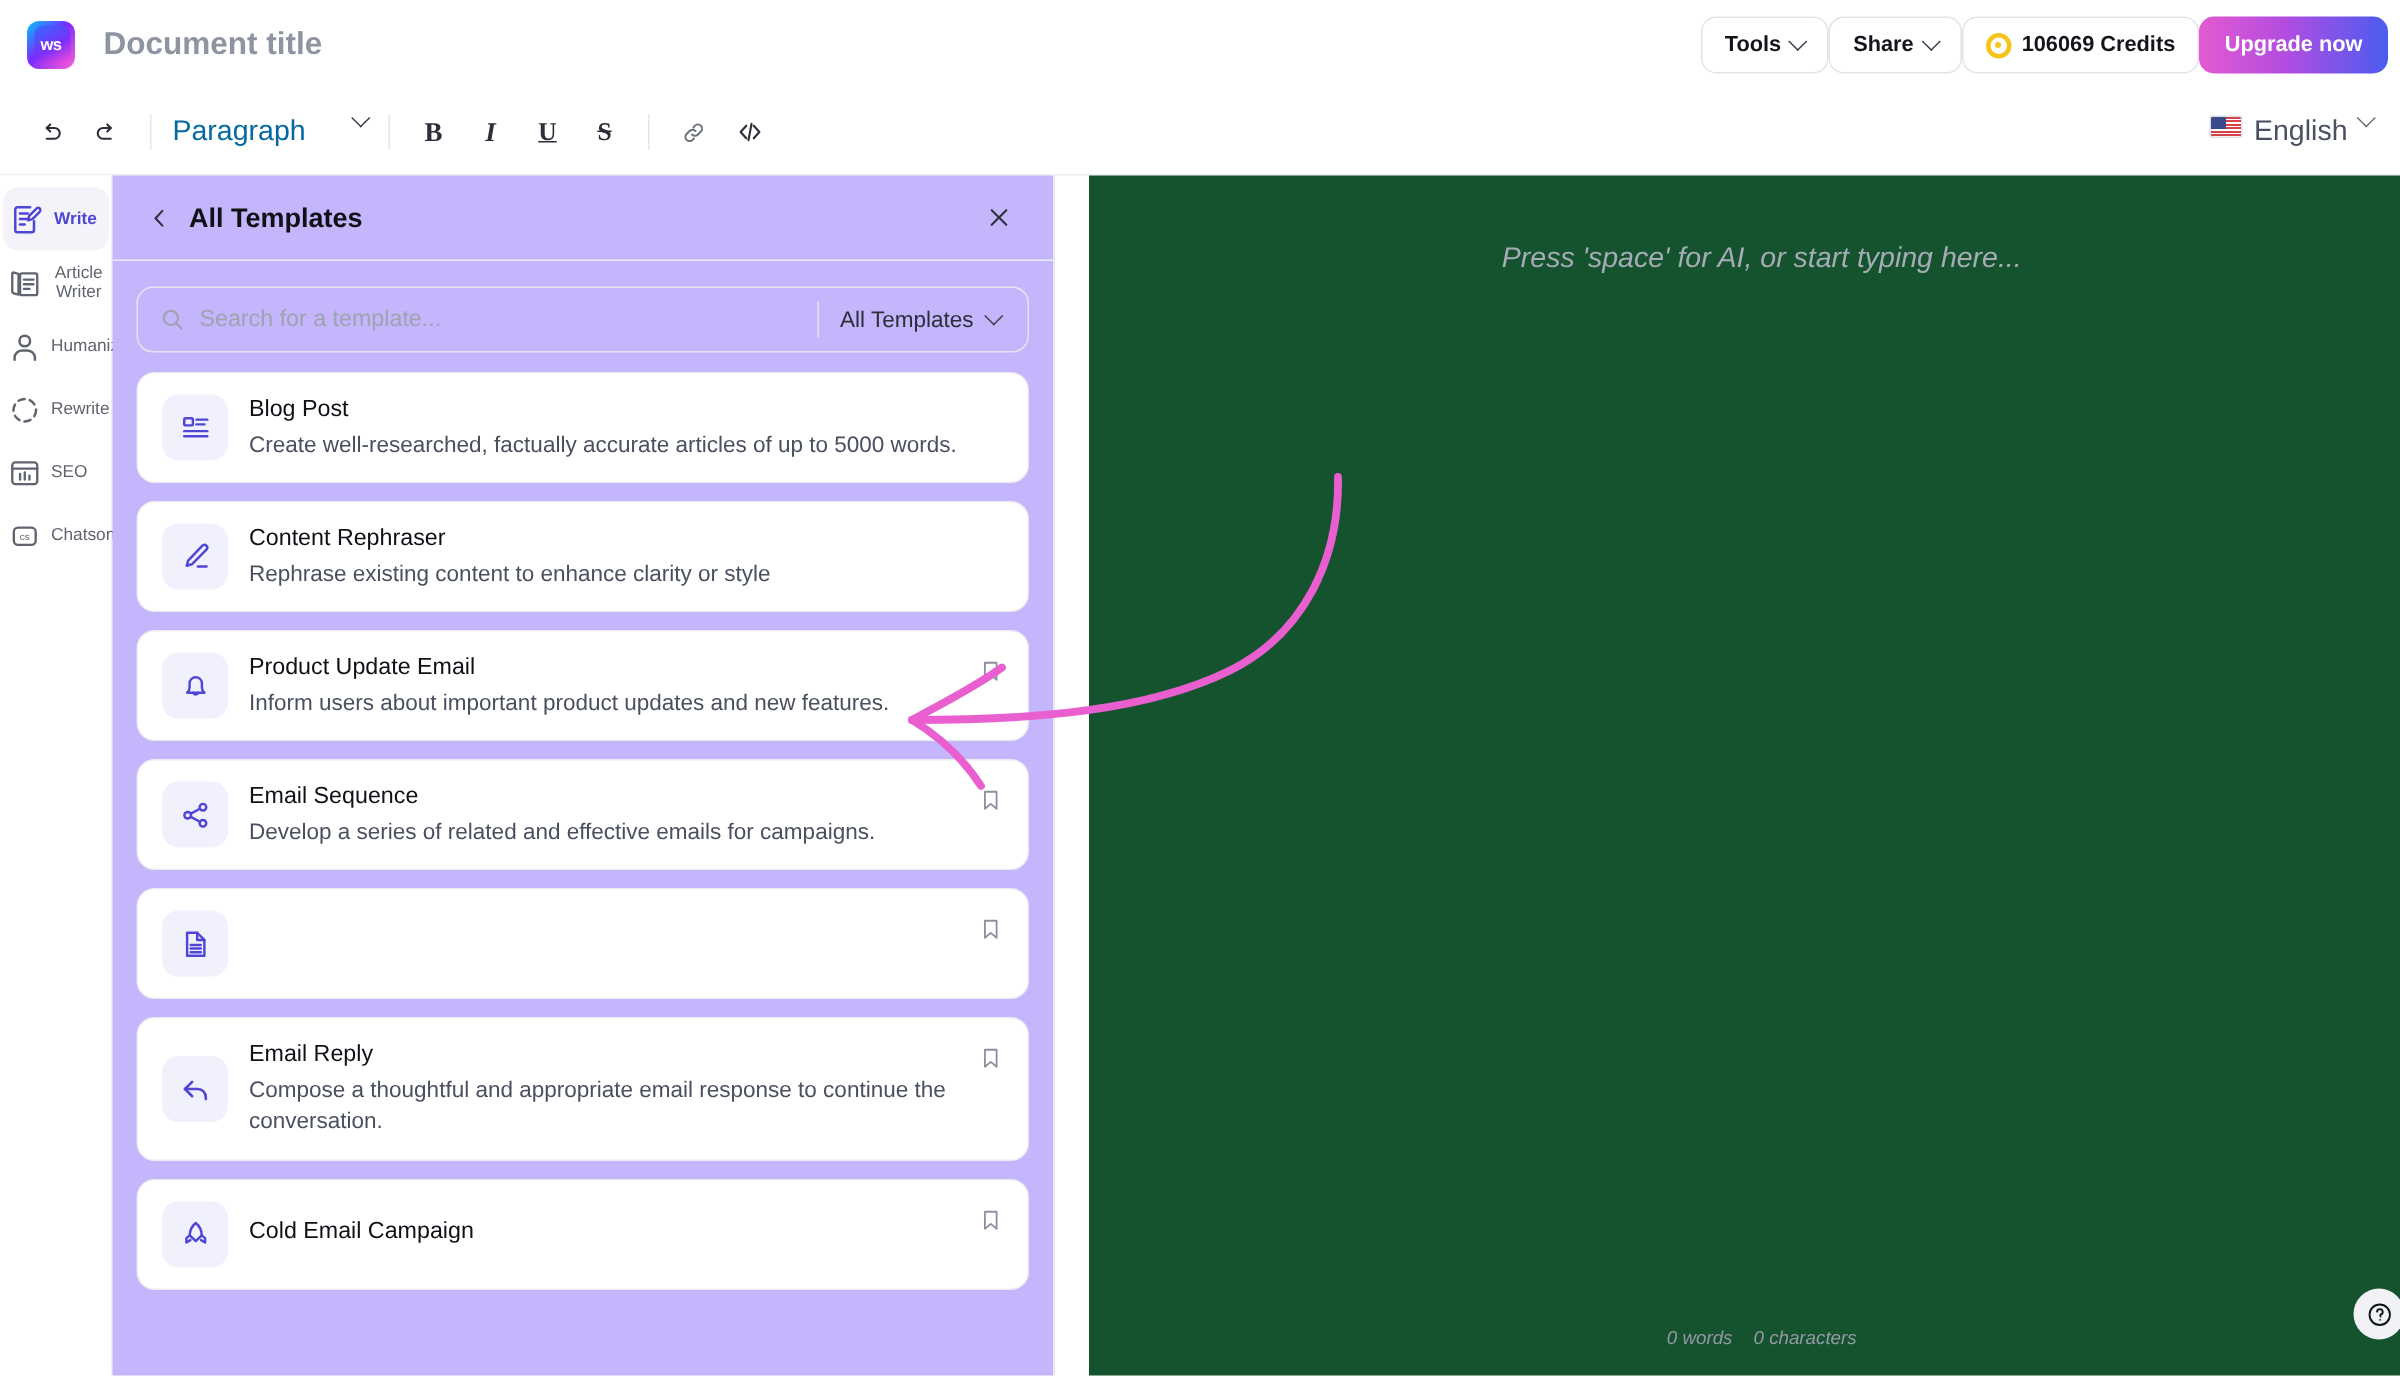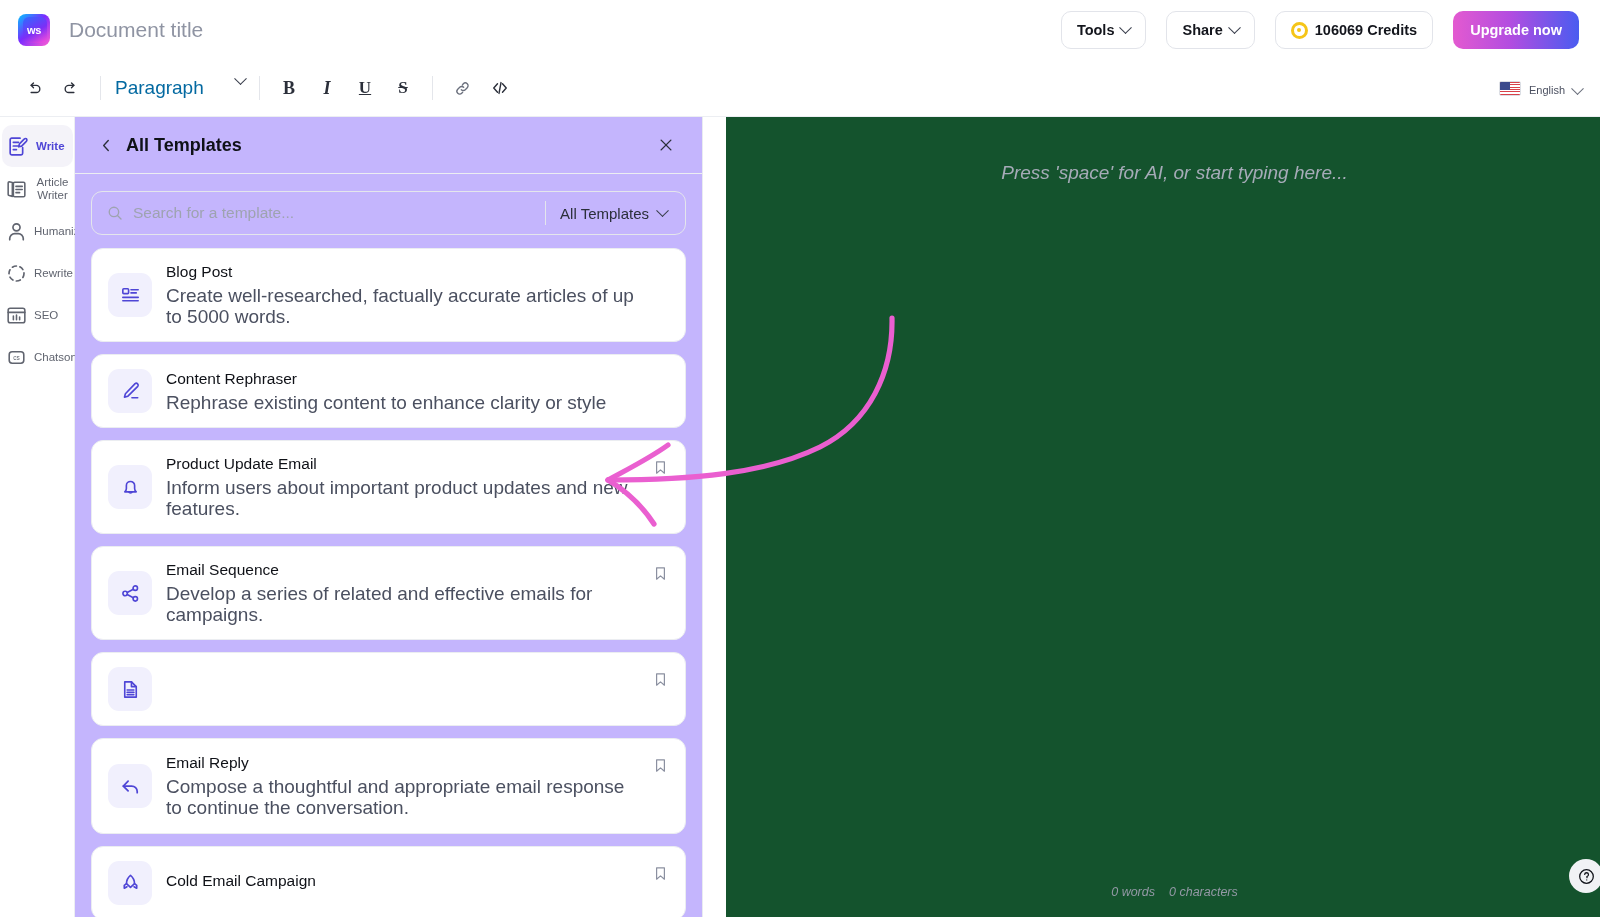--- a/index.html
+++ b/index.html
@@ -26,25 +26,25 @@
     position: absolute; left: 5px; top: 3px; width: 24px; height: 26px;
     border-radius: 6px;
     background: linear-gradient(150deg, #2f6bff 0%, #7b2ff7 55%, #ff4fd8 100%);
     display: flex; align-items: center; justify-content: center;
   }
   .logo .ws {
     color: #fff; font-size: 11px; font-weight: bold; letter-spacing: -0.3px;
     position: relative; z-index: 2;
   }
   .doc-title {
-    margin-left: 19px; font-size: 21px; color: #8f94a3; font-weight: 400;
+    margin-left: 19px; font-size: 21px; color: #8f94a3; font-weight: 700;
   }
   .topbar-right {
-    margin-left: auto; display: flex; align-items: center; gap: 20px;
-    margin-right: 21px;
+    margin-left: auto; display: flex; align-items: center; gap: 0;
+    margin-right: 8px;
   }
   .btn-outline {
     height: 38px; border: 1px solid #e2e4ea; border-radius: 10px;
     background: #fff; display: flex; align-items: center; gap: 7px;
     padding: 0 15px; font-size: 14.5px; color: #13151c; font-weight: 600;
     cursor: pointer;
   }
   .chev {
     display: inline-block; width: 9px; height: 9px;
     border-right: 1.6px solid #3a3f4d; border-bottom: 1.6px solid #3a3f4d;
@@ -78,22 +78,22 @@
   }
   .undo-grp { display: flex; gap: 8px; margin-left: 18px; }
   .divider-v { width: 1px; height: 24px; background: #e4e6eb; margin: 0 14px; }
   .para-select {
     display: flex; align-items: flex-start; justify-content: space-between;
     width: 130px; font-size: 19px; color: #0369a1; cursor: pointer;
   }
   .fmt-group { display: flex; gap: 8px; align-items: center; }
   .fmt-group .fmt-icon { font-size: 16px; font-weight: 600; }
   .lang {
-    margin-left: auto; margin-right: 18px; display: flex; align-items: flex-end;
-    gap: 8px; font-size: 11px; color: #4b5060; cursor: pointer;
+    margin-left: auto; margin-right: 18px; display: flex; align-items: flex-start;
+    gap: 8px; font-size: 19px; color: #4b5060; cursor: pointer;
   }
   .flag {
     width: 22px; height: 15px; border-radius: 2px; overflow: hidden;
     position: relative; background: #fff; flex: none;
     border: 1px solid #dcdfe5;
   }
   .flag .stripes {
     position:absolute; inset:0;
     background: repeating-linear-gradient(to bottom,
       #d8414a 0, #d8414a 1.15px, #fff 1.15px, #fff 2.3px);
@@ -168,21 +168,21 @@
   .card.tall { min-height: 96px; }
   .card-ico {
     width: 44px; height: 44px; border-radius: 11px; background: #f1f0fd;
     display: flex; align-items: center; justify-content: center;
     color: #4f46d6; flex: none; margin-right: 14px;
   }
   .card-txt { flex: 1; padding-right: 26px; }
   .card-title {
     font-size: 15.5px; font-weight: normal; color: #0f1117; margin-bottom: 4px;
   }
-  .card-desc { font-size: 19px; color: #4b5060; line-height: 21px; }
+  .card-desc { font-size: 15px; color: #4b5060; line-height: 21px; }
   .bookmark {
     position: absolute; right: 16px; top: 18px; color: #8b90a0; cursor: pointer;
   }
 
   
   .editor {
     position: absolute; top: 117px; left: 726px; width: 897px; height: 800px;
     background: #14532d;
     font-style: italic;
   }

